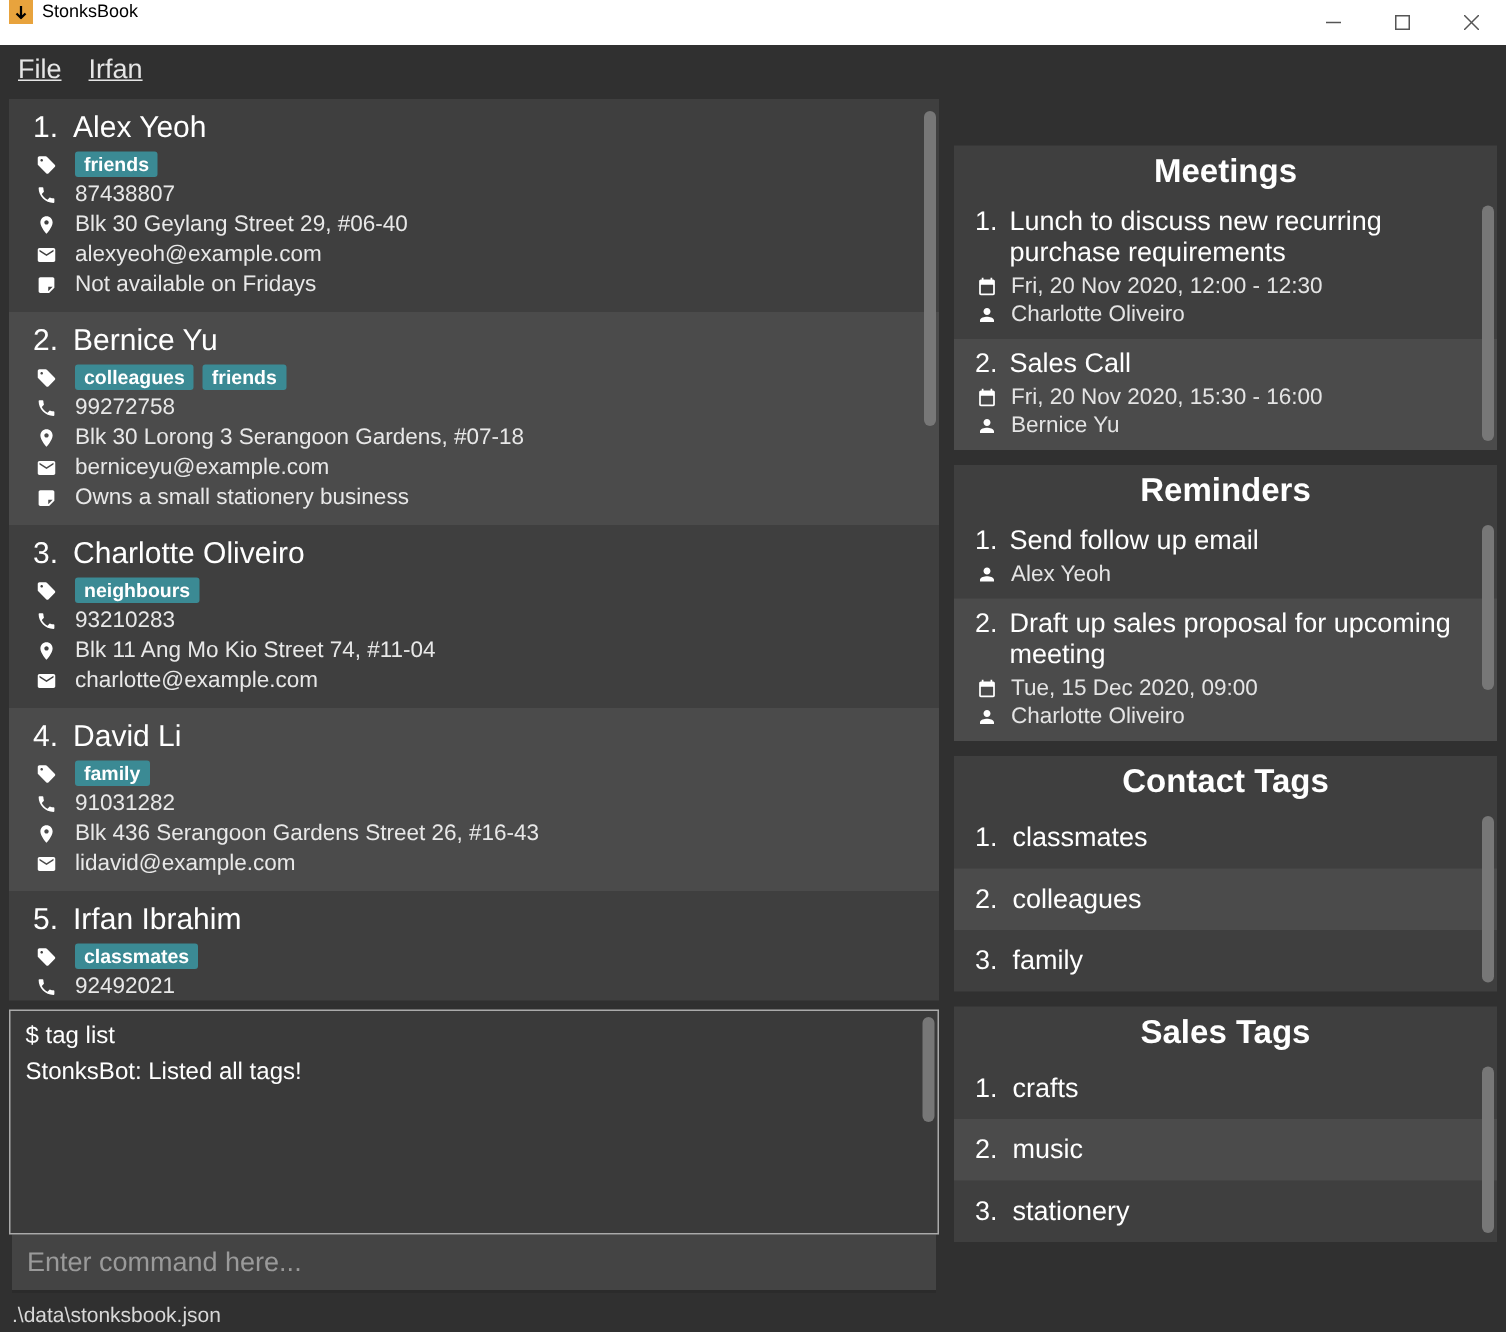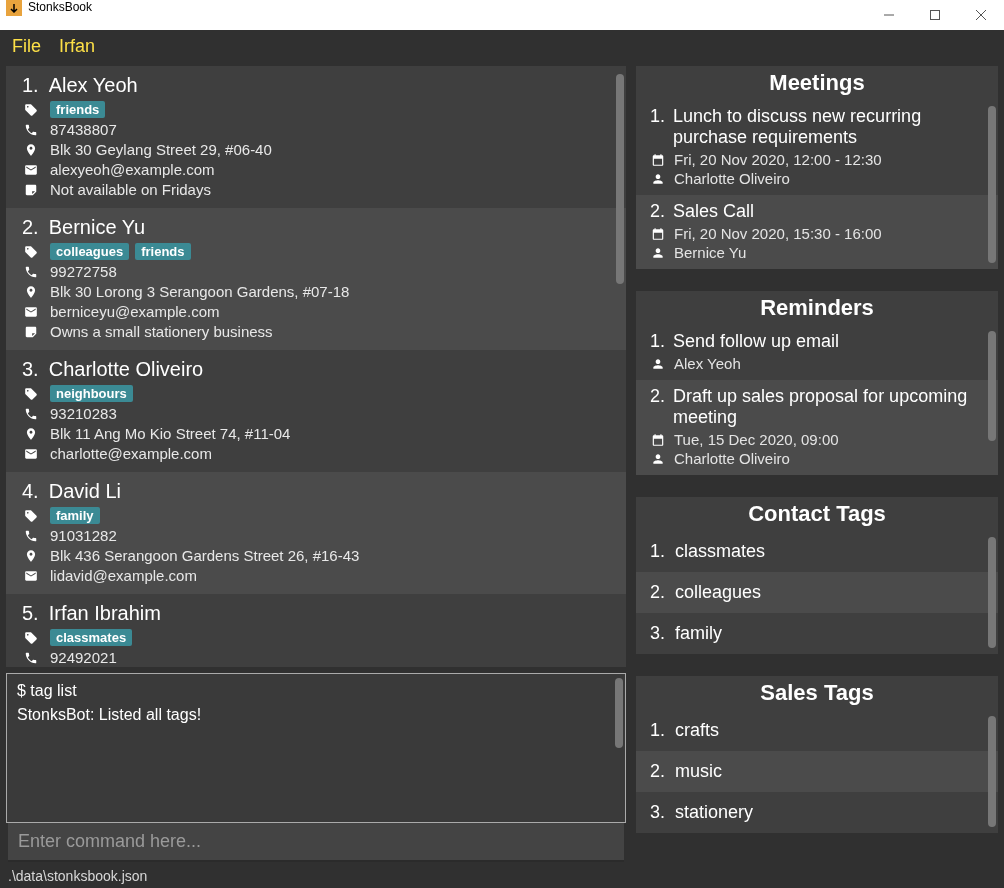--- a/index.html
+++ b/index.html
@@ -10,26 +10,26 @@
   .titlebar .app-icon { width:16px; height:16px; background:#e8a33d; margin:0 6px; display:flex; align-items:center; justify-content:center; font-size:10px; color:#000; }
   .titlebar .title { color:#000; font-size:12px; }
   .titlebar .wincontrols { position:absolute; right:0; top:0; display:flex; }
   .titlebar .wincontrols div { width:46px; height:30px; display:flex; align-items:center; justify-content:center; color:#222; }
   .titlebar .wincontrols svg { stroke:#555; stroke-width:1; fill:none; }
   
   
   .appbody { height:858px; background:#303030; display:flex; flex-direction:column; }
   
   
-  .menubar { height:32px; display:flex; align-items:center; padding:0 12px; gap:18px; color:#fde047; font-size:18px; }
+  .menubar { height:32px; display:flex; align-items:center; padding:0 12px; gap:18px; color:#e5e5e5; font-size:18px;text-decoration:underline; }
   
   
   .cols { flex:1; display:flex; gap:0; padding:4px 6px 0 6px; min-height:0; }
   .leftcol { width:620px; display:flex; flex-direction:column; min-height:0; }
-  .rightcol { flex:1; display:flex; flex-direction:column; gap:22px; padding-left:10px; min-height:0; }
+  .rightcol { flex:1; display:flex; flex-direction:column; gap:10px; padding-left:10px; min-height:0;margin-top:31px; }
   
   
   .panel { background:#3f3f3f; border-radius:0; position:relative; }
   .scroll-fake { position:absolute; right:2px; top:6px; bottom:6px; width:8px; background:transparent; }
   .thumb { background:#777; border-radius:4px; width:100%; }
   
   
   .contact-list { flex:1; overflow:hidden; position:relative; }
   .contact-list .scroll-fake .thumb { height:210px; margin-top:2px; }
   .contact { padding:8px 16px 10px 16px; }

